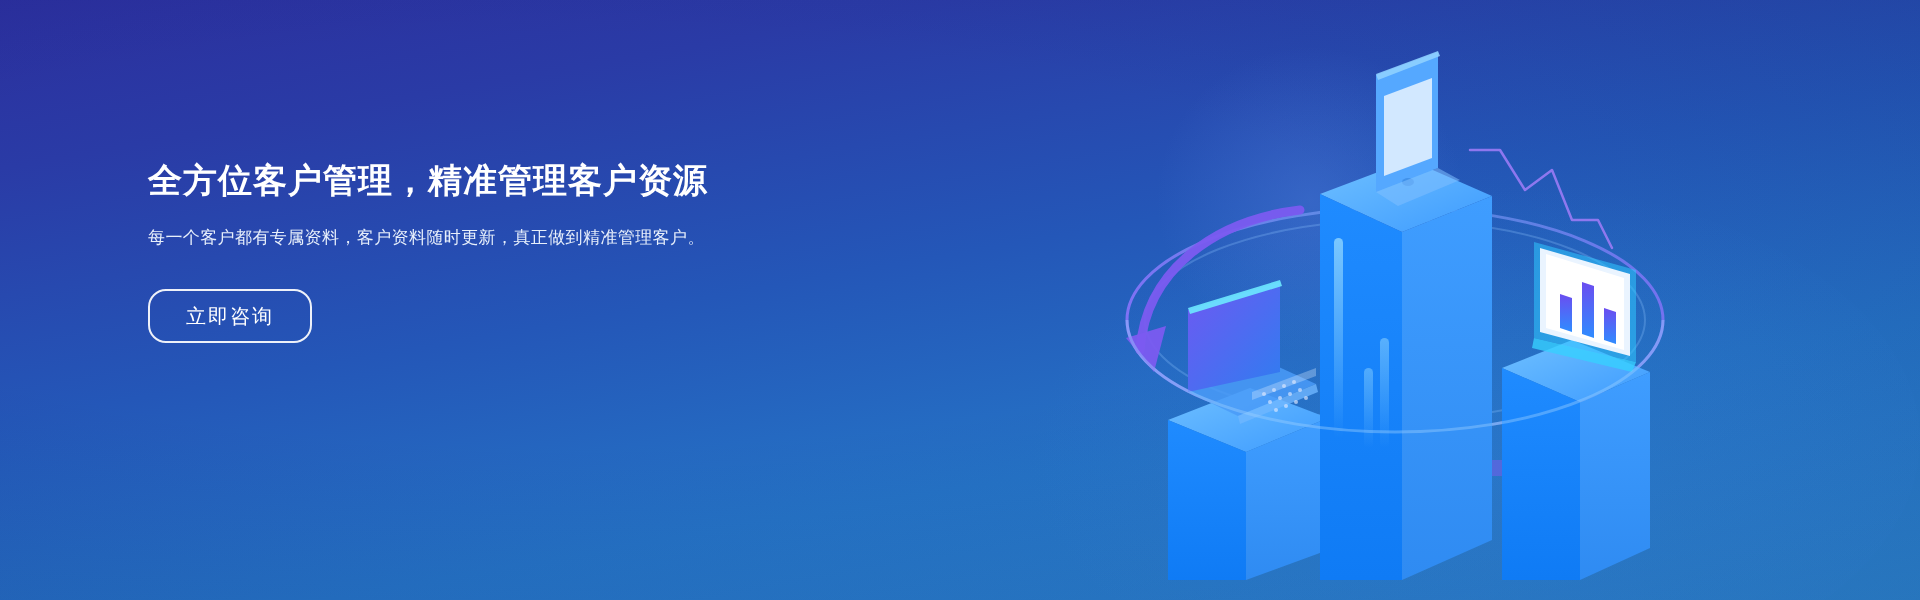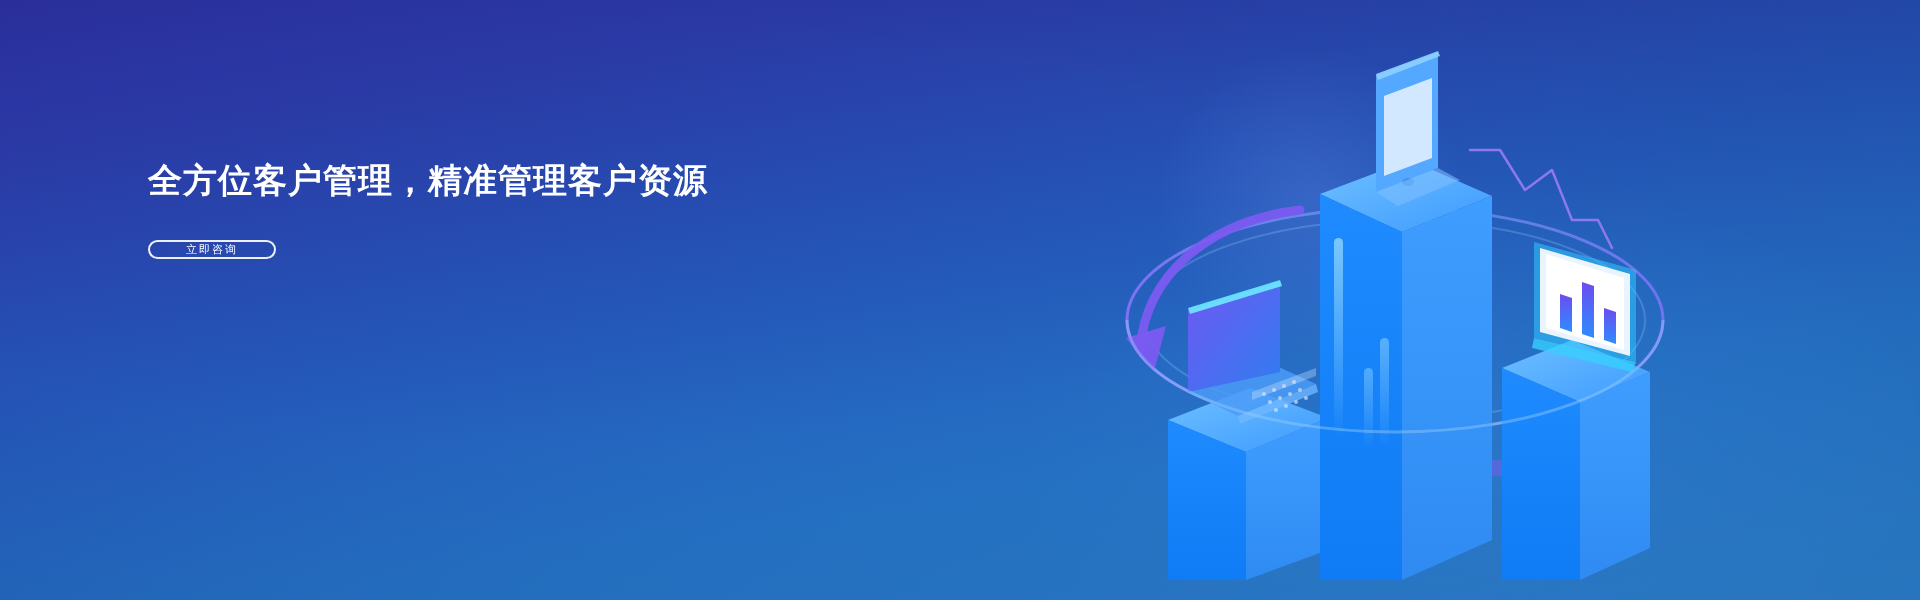--- a/index.html
+++ b/index.html
@@ -58,22 +58,22 @@
     margin-top:22px;
     font-size:17px;
     color:#e7effb;
     line-height:1.62;
     width:600px;
     letter-spacing:.4px;
   }
   .cta {
     display:inline-block;
     margin-top:38px;
-    padding:2px 36px;
-    font-size:11px;
+    padding:15px 36px;
+    font-size:20px;
     color:#ffffff;
     letter-spacing:2px;
     background:transparent;
     border:2px solid rgba(255,255,255,.92);
     border-radius:18px;
     cursor:pointer;
     line-height:1;
     font-family:inherit;
   }
 
@@ -206,16 +206,17 @@
       </g>
 
       <path d="M 7 300 A 268 112 0 0 0 543 300" fill="none" stroke="#9ad0ff" stroke-opacity=".42" stroke-width="3"></path>
     </svg>
   </div>
 
   <div class="vignette"></div>
 
   <div class="copy">
     <h1 class="headline">全方位客户管理，精准管理客户资源</h1>
+    <p class="subcopy">每一个客户都有专属资料，客户资料随时更新，真正做到精准管理客户。</p>
     <button class="cta">立即咨询</button>
   </div>
 
 </div>
 
 </body></html>

